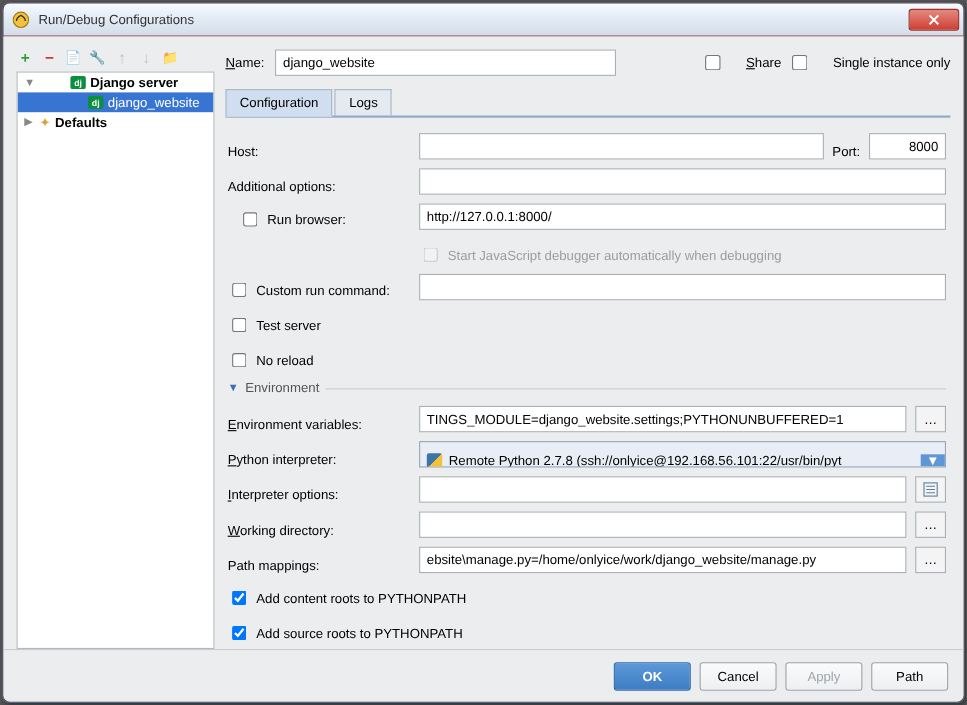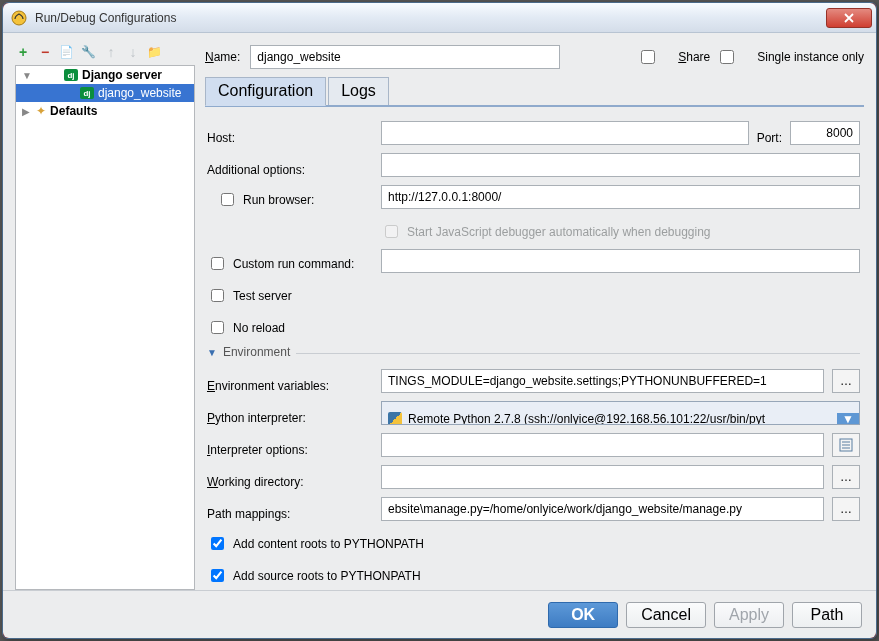--- a/index.html
+++ b/index.html
@@ -107,21 +107,21 @@
 
   .tab-panel {
     flex:1; display:flex; flex-direction:column;
     min-height:0;
   }
   .tab-strip {
     display:flex; align-items:flex-end; height:26px;
   }
   .tab {
     padding:4px 12px 5px;
-    font-size:16px;
+    font-size:12px;
     border:1px solid #a8b6c8;
     border-bottom:none;
     background:#e5eaf0;
     margin-right:2px;
     cursor:pointer;
   }
   .tab.active {
     background:#d1def0;
     border-bottom:1px solid #d1def0;
     position:relative; top:1px;
@@ -193,21 +193,21 @@
     display:flex; align-items:center; justify-content:flex-end;
     gap:8px;
     padding: 0 14px;
   }
   .btn {
     min-width:70px; height:26px;
     padding:0 14px;
     border:1px solid #a0a5ab;
     background:linear-gradient(#fafbfc,#edeff1);
     border-radius:3px;
-    font-family:inherit; font-size:16px;
+    font-family:inherit; font-size:12px;
     cursor:pointer;
   }
   .btn.primary {
     background:linear-gradient(#5d99d8,#3e7cc3);
     border-color:#2f6aad;
     color:#fff; font-weight:bold;
   }
   .btn:disabled { color:#a0a5ab; cursor:default;}
   u.mnemonic { text-decoration: underline; }
 </style>

